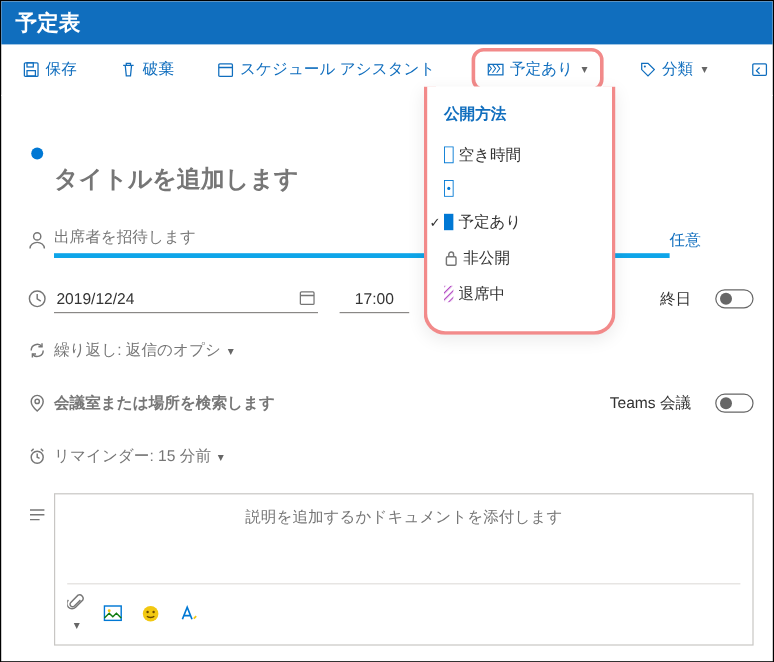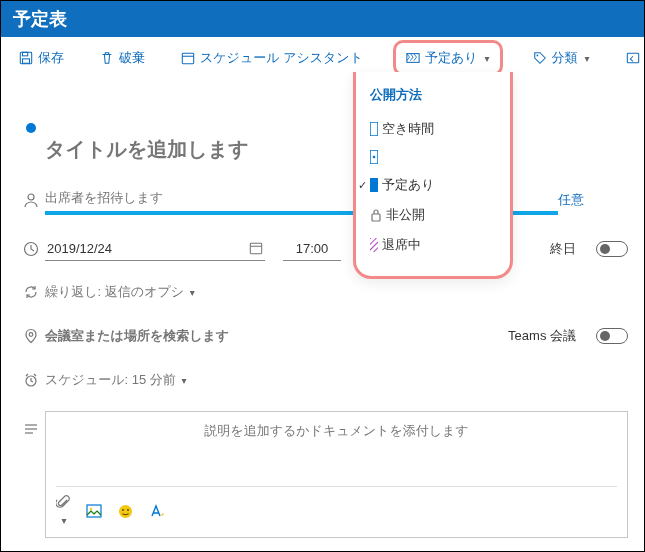--- a/index.html
+++ b/index.html
@@ -217,21 +217,21 @@
 
   <div class="row">
     <div class="icon-col">
       <svg width="16" height="16" viewBox="0 0 16 16">
           <circle cx="8" cy="9" r="5" fill="none" stroke="#767676" stroke-width="1.2"></circle>
           <path d="M8 6v3l2 1M3 4l2-2M13 4l-2-2" fill="none" stroke="#767676" stroke-width="1.2"></path>
         </svg>
     </div>
     <div class="body-col">
       <span class="gray-text">
-        <span>スケジュール:</span>
+        <span>リマインダー:</span>
         <span>15 分前</span>
         <span class="chev">▾</span>
       </span>
     </div>
   </div>
 
   <div class="row" style="align-items:flex-start;">
     <div class="icon-col" style="padding-top:10px;">
       <svg width="16" height="16" viewBox="0 0 16 16">
           <line x1="2" y1="4" x2="14" y2="4" stroke="#767676" stroke-width="1.2"></line>

